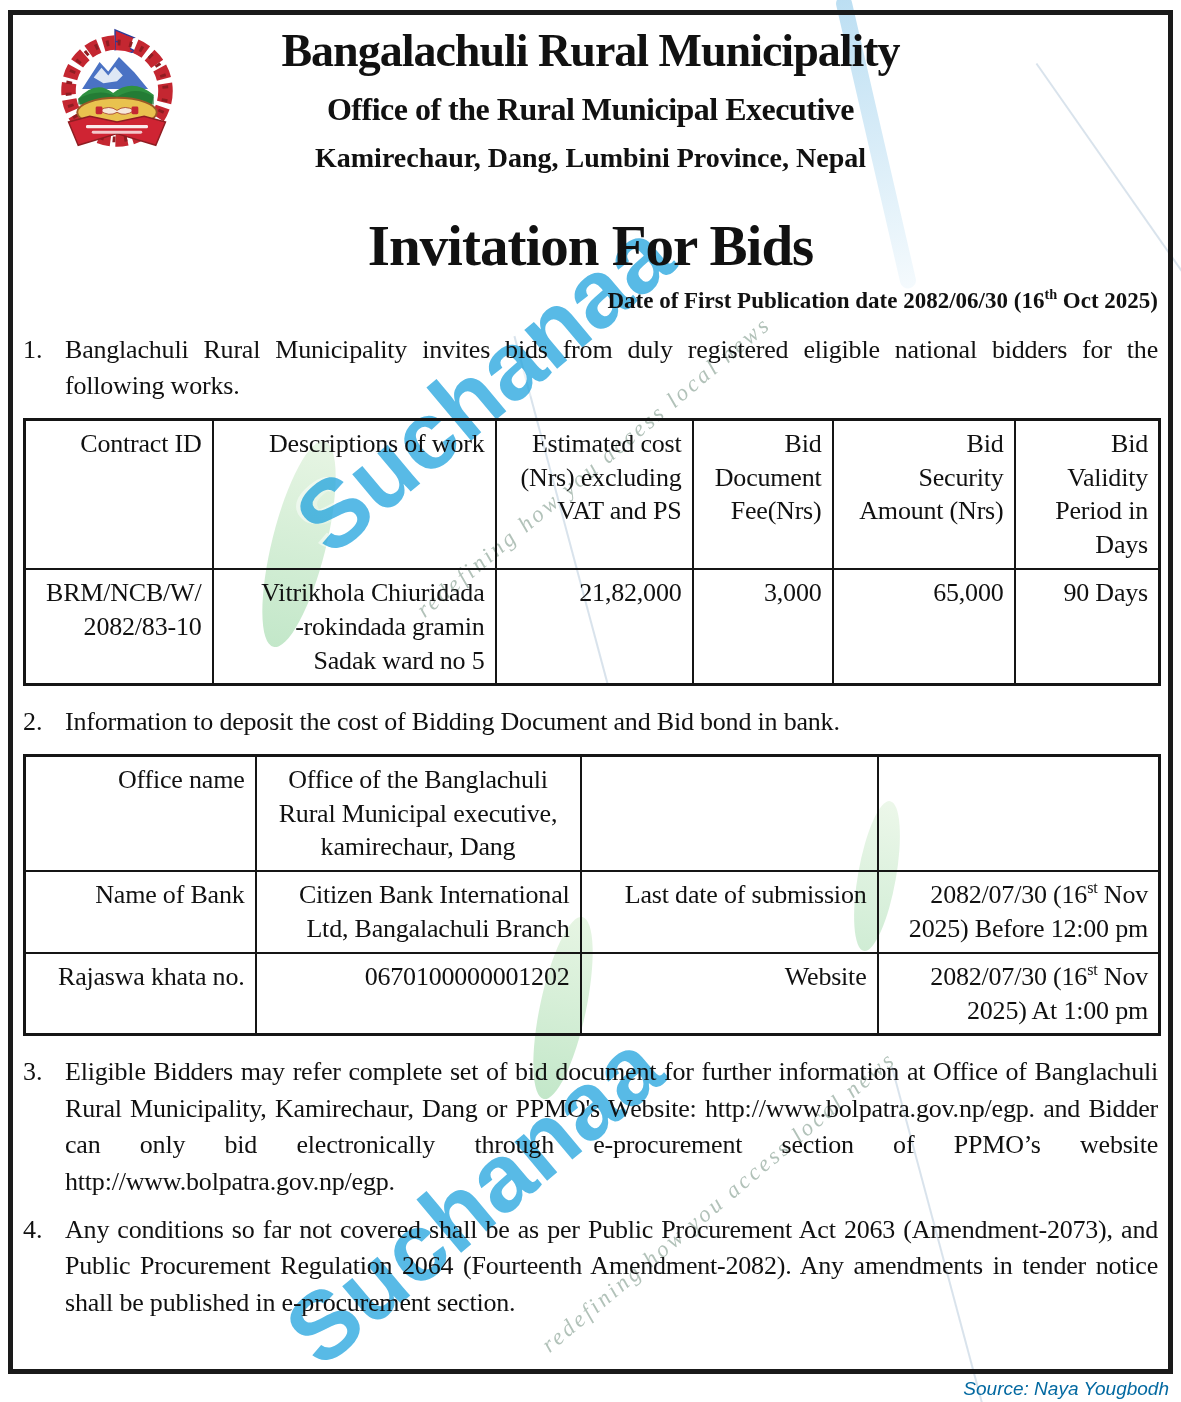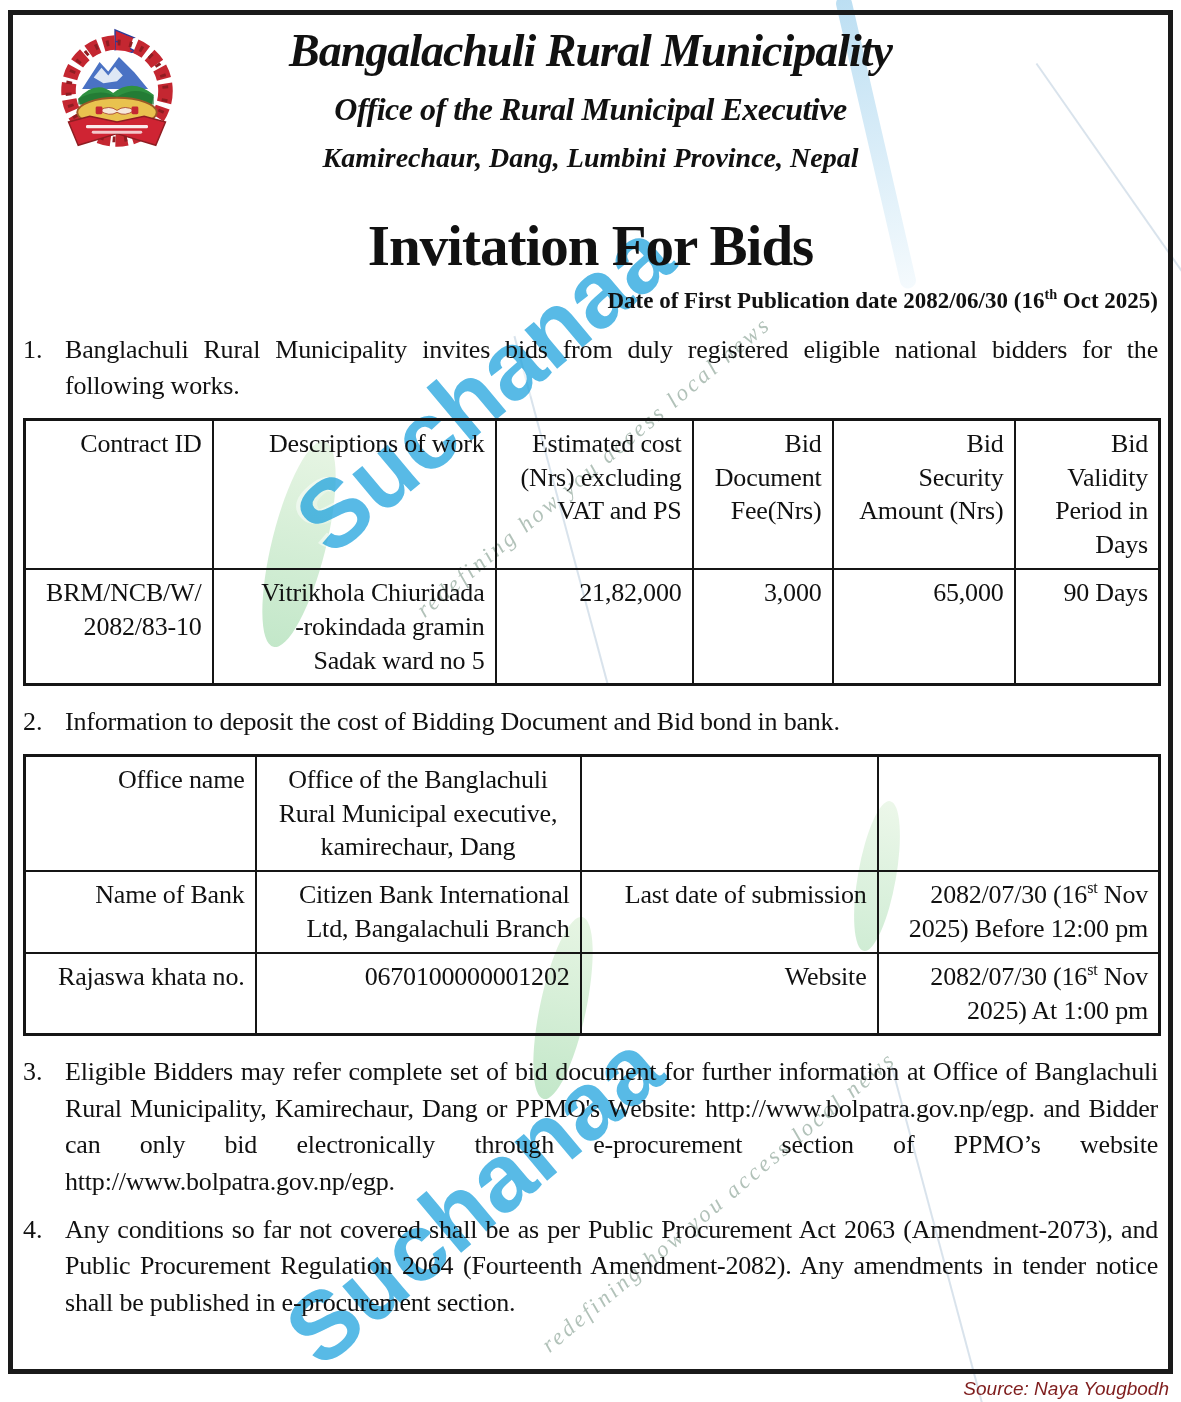--- a/index.html
+++ b/index.html
@@ -16,38 +16,38 @@
             transform-origin:0 50%;transform:rotate(-40deg);}
   .wm-leaf{position:absolute;border-radius:50%;background:linear-gradient(180deg,#ddf1d8,#a9ddb2);opacity:.7;}
   .wm-diag{position:absolute;width:2px;background:rgba(145,175,200,.35);}
   .wm-sliver{position:absolute;width:16px;border-radius:10px;
              background:linear-gradient(180deg,rgba(120,190,230,.5),rgba(120,190,230,.08));}
   
   .frame{position:absolute;left:8px;top:10px;right:8px;bottom:28px;border:5px solid #1a1a1a;
          z-index:1;padding:0 10px;box-sizing:border-box;}
   .masthead{position:relative;height:176px;margin-top:10px;}
   .logo{position:absolute;left:28px;top:2px;}
-  .mast-line{text-align:center;font-weight:bold;font-style:italic;}
+  .mast-line{text-align:center;font-weight:bold;}
   .mast-municipality{font-size:46px;letter-spacing:-1px;line-height:1.12;margin-top:6px;}
   .mast-office{font-size:32px;letter-spacing:-0.5px;margin-top:14px;}
   .mast-address{font-size:28px;margin-top:14px;}
   .notice-title{text-align:center;font-weight:bold;font-size:57px;letter-spacing:-1px;margin-top:12px;}
   .pub-line{text-align:right;font-weight:bold;font-size:23px;margin-top:10px;}
   .sup{vertical-align:super;font-size:0.62em;line-height:0;}
   .item{display:flex;margin-top:18px;}
   .item-num{flex:none;width:42px;font-size:26px;line-height:1.4;}
   .item-text{flex:1;font-size:26px;line-height:1.4;text-align:justify;letter-spacing:-0.2px;
              overflow-wrap:break-word;}
   table{border-collapse:collapse;border:3px solid #151515;table-layout:fixed;width:1135px;margin-top:13px;}
   td,th{border:2px solid #151515;vertical-align:top;text-align:right;font-weight:normal;
         padding:6px 10px;font-size:26px;line-height:1.3;letter-spacing:-0.2px;}
   .pre{white-space:pre-line;}
   .cell-center{text-align:center;}
   .source-note{position:absolute;right:12px;bottom:2px;z-index:1;font-family:"Liberation Sans", sans-serif;
-               font-style:italic;font-size:19px;color:#7f1d1d;}
+               font-style:italic;font-size:19px;color:#0369a1;}
 </style>
 </head>
 <body>
 
 <div class="page">
 
   <div class="wm-layer">
     <div class="wm-leaf" style="left:272px;top:438px;width:54px;height:212px;transform:rotate(14deg);"></div>
     <div class="wm-leaf" style="left:540px;top:915px;width:46px;height:186px;transform:rotate(12deg);"></div>
     <div class="wm-leaf" style="left:858px;top:800px;width:38px;height:152px;transform:rotate(10deg);opacity:.55;"></div>

